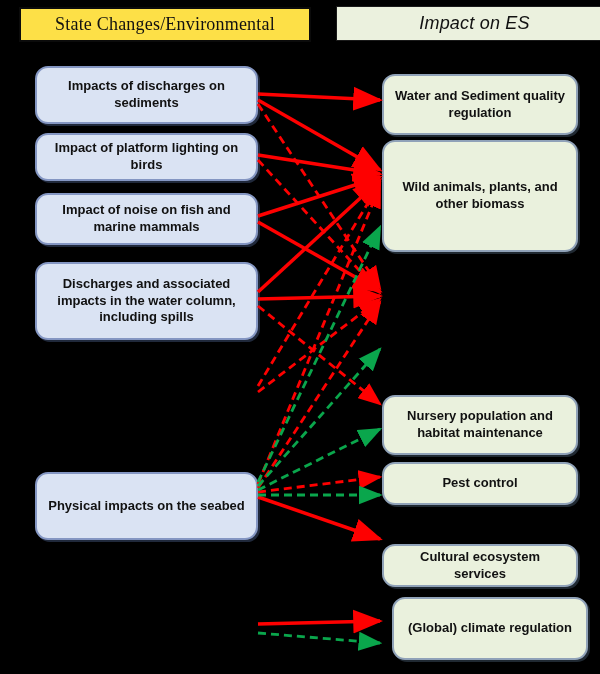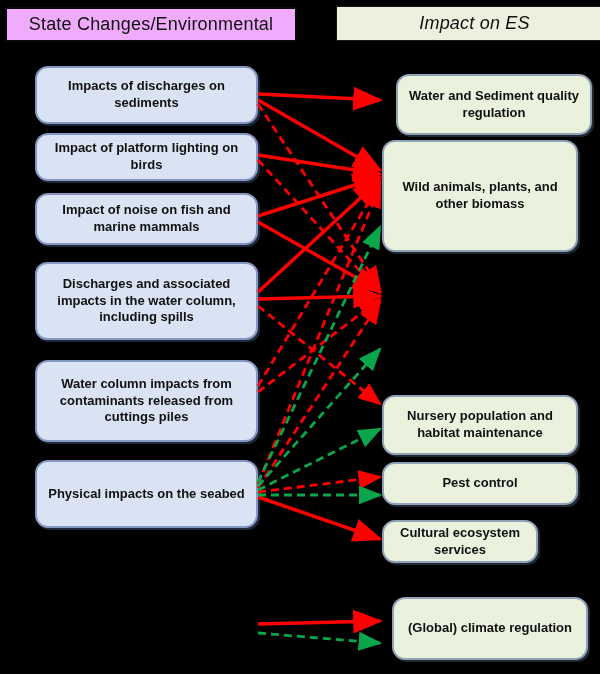--- a/index.html
+++ b/index.html
@@ -4,21 +4,21 @@
 <style>
   html,body{margin:0;padding:0;background:#000;}
   #canvas{
     position:relative;width:600px;height:674px;background:#000;
     font-family:"Liberation Sans", sans-serif;overflow:hidden;
   }
   .hdr{
     position:absolute;display:flex;align-items:center;justify-content:center;
     font-size:18px;color:#111;letter-spacing:.2px;
   }
-  #hdr-left{left:5px;top:7px;width:288px;height:31px;background:#f0abfc;border:2px solid #0b0b0b;}
+  #hdr-left{left:19px;top:7px;width:288px;height:31px;background:#fde047;border:2px solid #0b0b0b;font-family:Liberation Serif, serif;}
   #hdr-right{left:336px;top:6px;width:275px;height:33px;background:#ebf1de;border:1px solid #1a1a1a;font-style:italic;}
   .node{
     position:absolute;display:flex;align-items:center;justify-content:center;
     text-align:center;font-weight:bold;font-size:13px;line-height:1.28;color:#111;
     border-radius:13px;padding:4px 10px;box-sizing:border-box;
   }
   .node.left{
     background:#dae3f3;border:2.5px solid #8496c2;
     box-shadow:2px 2px 0 rgba(70,90,130,.45);
   }
@@ -38,43 +38,40 @@
 
   <div class="node left" style="left: 35px; top: 66px; width: 223px; height: 58px;">
       <span>Impacts of discharges on sediments</span>
     </div>
   <div class="node left" style="left: 35px; top: 133px; width: 223px; height: 48px;">
       <span>Impact of platform lighting on birds</span>
     </div>
   <div class="node left" style="left: 35px; top: 193px; width: 223px; height: 52px;">
       <span>Impact of noise on fish and marine mammals</span>
     </div>
-  <div class="node left" style="left: 35px; top: 262px; width: 223px; height: 78px; border-radius: 12px;">
+  <div class="node left" style="left: 35px; top: 262px; width: 223px; height: 78px;">
       <span>Discharges and associated impacts in the water column, including spills</span>
     </div>
-  <div class="node left" style="left: 35px; top: 360px; width: 223px; height: 82px;">
-      <span>Water column impacts from contaminants released from cuttings piles</span>
-    </div>
-  <div class="node left" style="left: 35px; top: 460px; width: 223px; height: 68px;">
+  <div class="node left" style="left: 35px; top: 472px; width: 223px; height: 68px;">
       <span>Physical impacts on the seabed</span>
     </div>
 
-  <div class="node right" style="left: 396px; top: 74px; width: 196px; height: 61px;">
+  <div class="node right" style="left: 382px; top: 74px; width: 196px; height: 61px;">
       <span>Water and Sediment quality regulation</span>
     </div>
   <div class="node right" style="left: 382px; top: 140px; width: 196px; height: 112px; justify-content: center;">
       <span>Wild animals, plants, and other biomass</span>
     </div>
   <div class="node right" style="left: 382px; top: 462px; width: 196px; height: 43px;">
       <span>Pest control</span>
     </div>
   <div class="node right" style="left: 382px; top: 395px; width: 196px; height: 60px;">
       <span>Nursery population and habitat maintenance</span>
     </div>
-  <div class="node right" style="left: 382px; top: 520px; width: 156px; height: 43px;">
+  <div class="node right" style="left: 382px; top: 544px; width: 196px; height: 43px;">
       <span>Cultural ecosystem services</span>
     </div>
   <div class="node right" style="left: 376px; top: 597px; width: 196px; height: 63px; margin-left: 16px;">
       <span>(Global) climate regulation</span>
     </div>
 
   <svg id="edges" viewBox="0 0 600 674" xmlns="http://www.w3.org/2000/svg">
     <defs>
       <marker id="ah-red" viewBox="0 0 10 8" refX="9" refY="4" markerWidth="8.5" markerHeight="7" orient="auto">
         <path d="M0,0 L10,4 L0,8 z" fill="#fe0000"></path>

